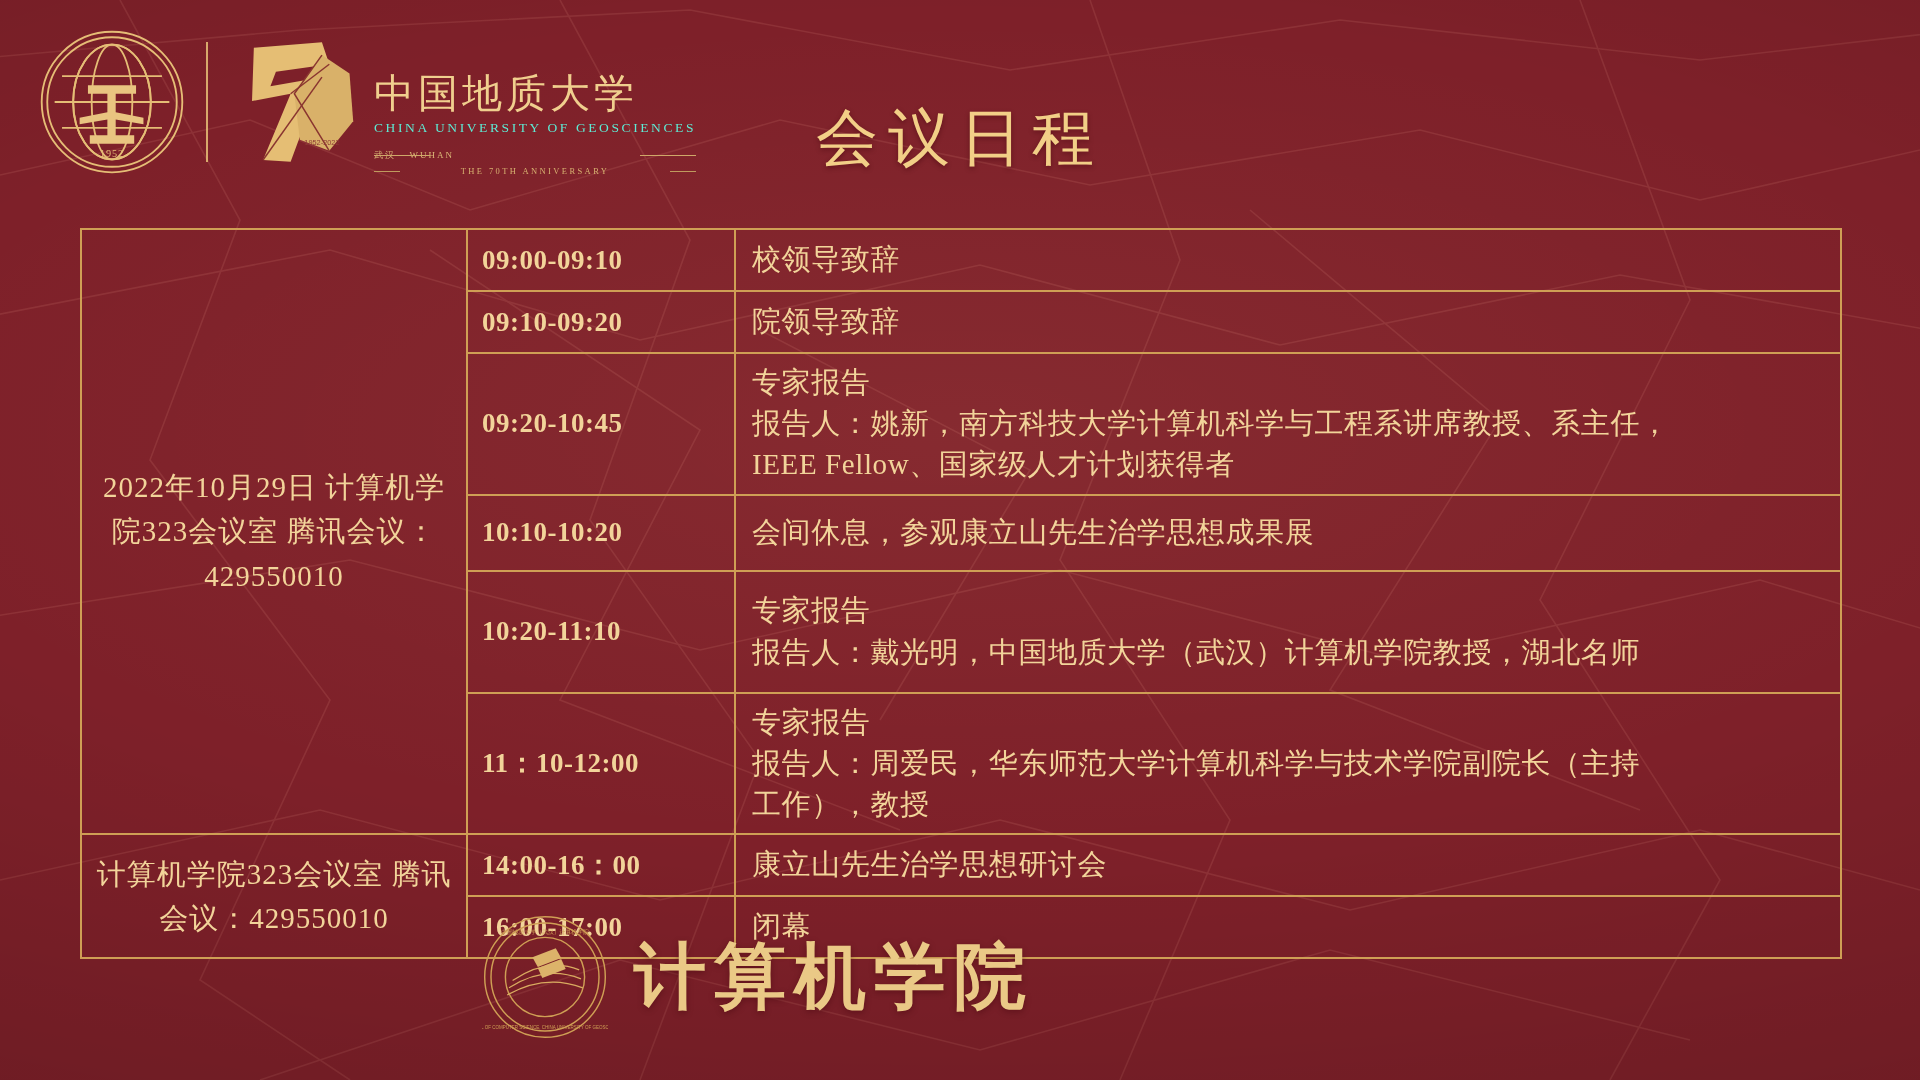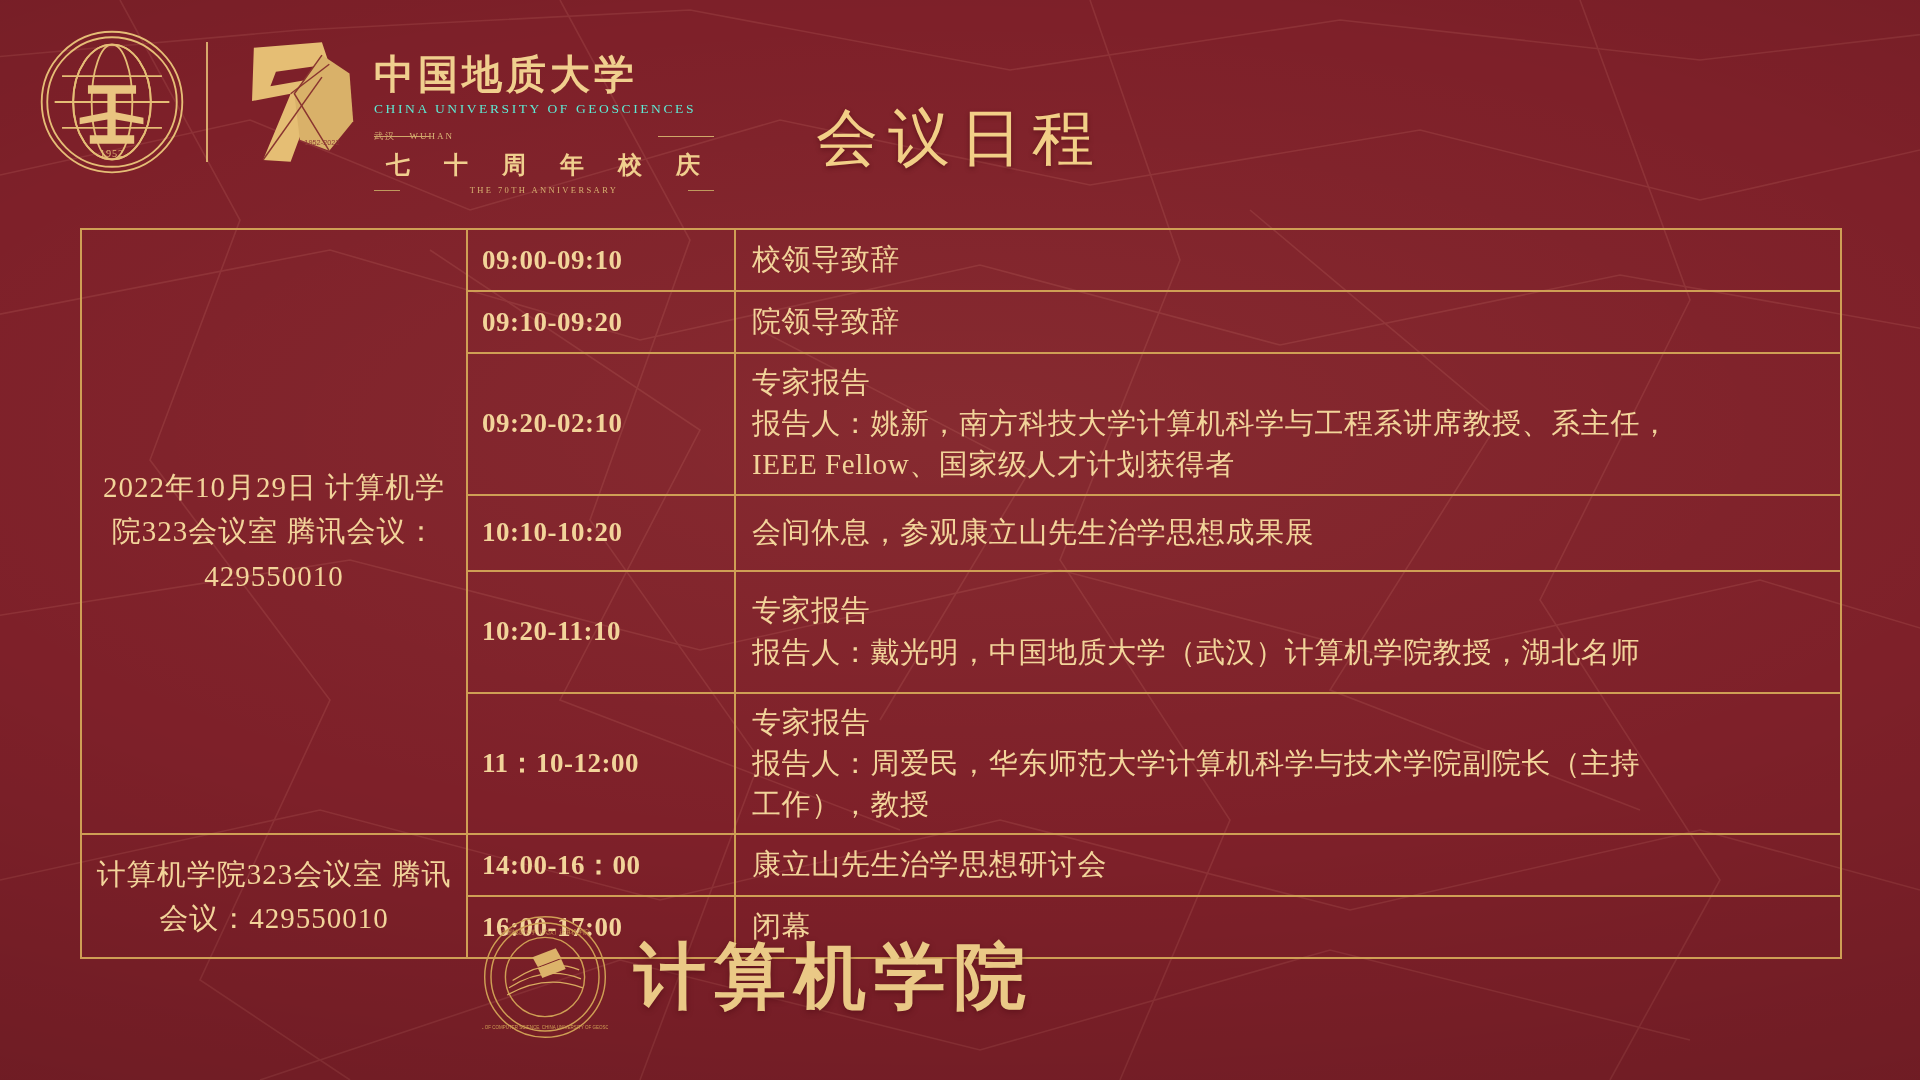--- a/index.html
+++ b/index.html
@@ -60,21 +60,21 @@
     opacity: 0.85;
     margin: 0 24px 0 20px;
   }
   .anniv-logo { display: flex; align-items: center; }
   .anniv-mark { width: 132px; height: 138px; display:block; }
   .anniv-text { margin-left: 10px; }
   .anniv-cn {
     font-size: 40px;
     letter-spacing: 4px;
     color: #f0cf8e;
-    font-weight: 700;
+    font-weight: 400;
     line-height: 1.05;
     font-family: "Liberation Serif", "DejaVu Serif", serif;
     margin-top: 44px;
   }
   .anniv-en {
     font-size: 13.5px;
     letter-spacing: 2.6px;
     color: #5eead4;
     margin-top: 5px;
     font-family: "Liberation Serif", "DejaVu Serif", serif;
@@ -269,21 +269,20 @@
             <path d="M62 66 L104 34"></path>
             <path d="M32 138 L96 48"></path>
           </g>
           <text x="96" y="122" fill="#8d3a34" font-size="8" text-anchor="middle" font-family="Liberation Sans, sans-serif">1952-2022</text>
         </svg>
 
         <div class="anniv-text">
           <div class="anniv-cn">中国地质大学</div>
           <div class="anniv-en">CHINA UNIVERSITY OF GEOSCIENCES</div>
           <div class="anniv-city">武汉 · WUHAN</div>
-          <div class="anniv-70">七 十 周 年 校 庆</div>
           <div class="anniv-70-en">THE 70TH ANNIVERSARY</div>
         </div>
       </div>
     </div>
 
     <div class="page-title">会议日程</div>
   </div>
 
   <div class="schedule-wrap">
     <table class="schedule">
@@ -301,21 +300,21 @@
         </tr>
 
         <tr class="r-short">
           <td class="col-time">09:10-09:20</td>
           <td class="col-content">
             <span class="line">院领导致辞</span>
           </td>
         </tr>
 
         <tr class="r-xtall">
-          <td class="col-time">09:20-02:10</td>
+          <td class="col-time">09:20-10:45</td>
           <td class="col-content">
             <span class="line">专家报告</span>
             <span class="line">报告人：姚新，南方科技大学计算机科学与工程系讲席教授、系主任，</span>
             <span class="line">IEEE Fellow、国家级人才计划获得者</span>
           </td>
         </tr>
 
         <tr class="r-mid">
           <td class="col-time">10:10-10:20</td>
           <td class="col-content">

